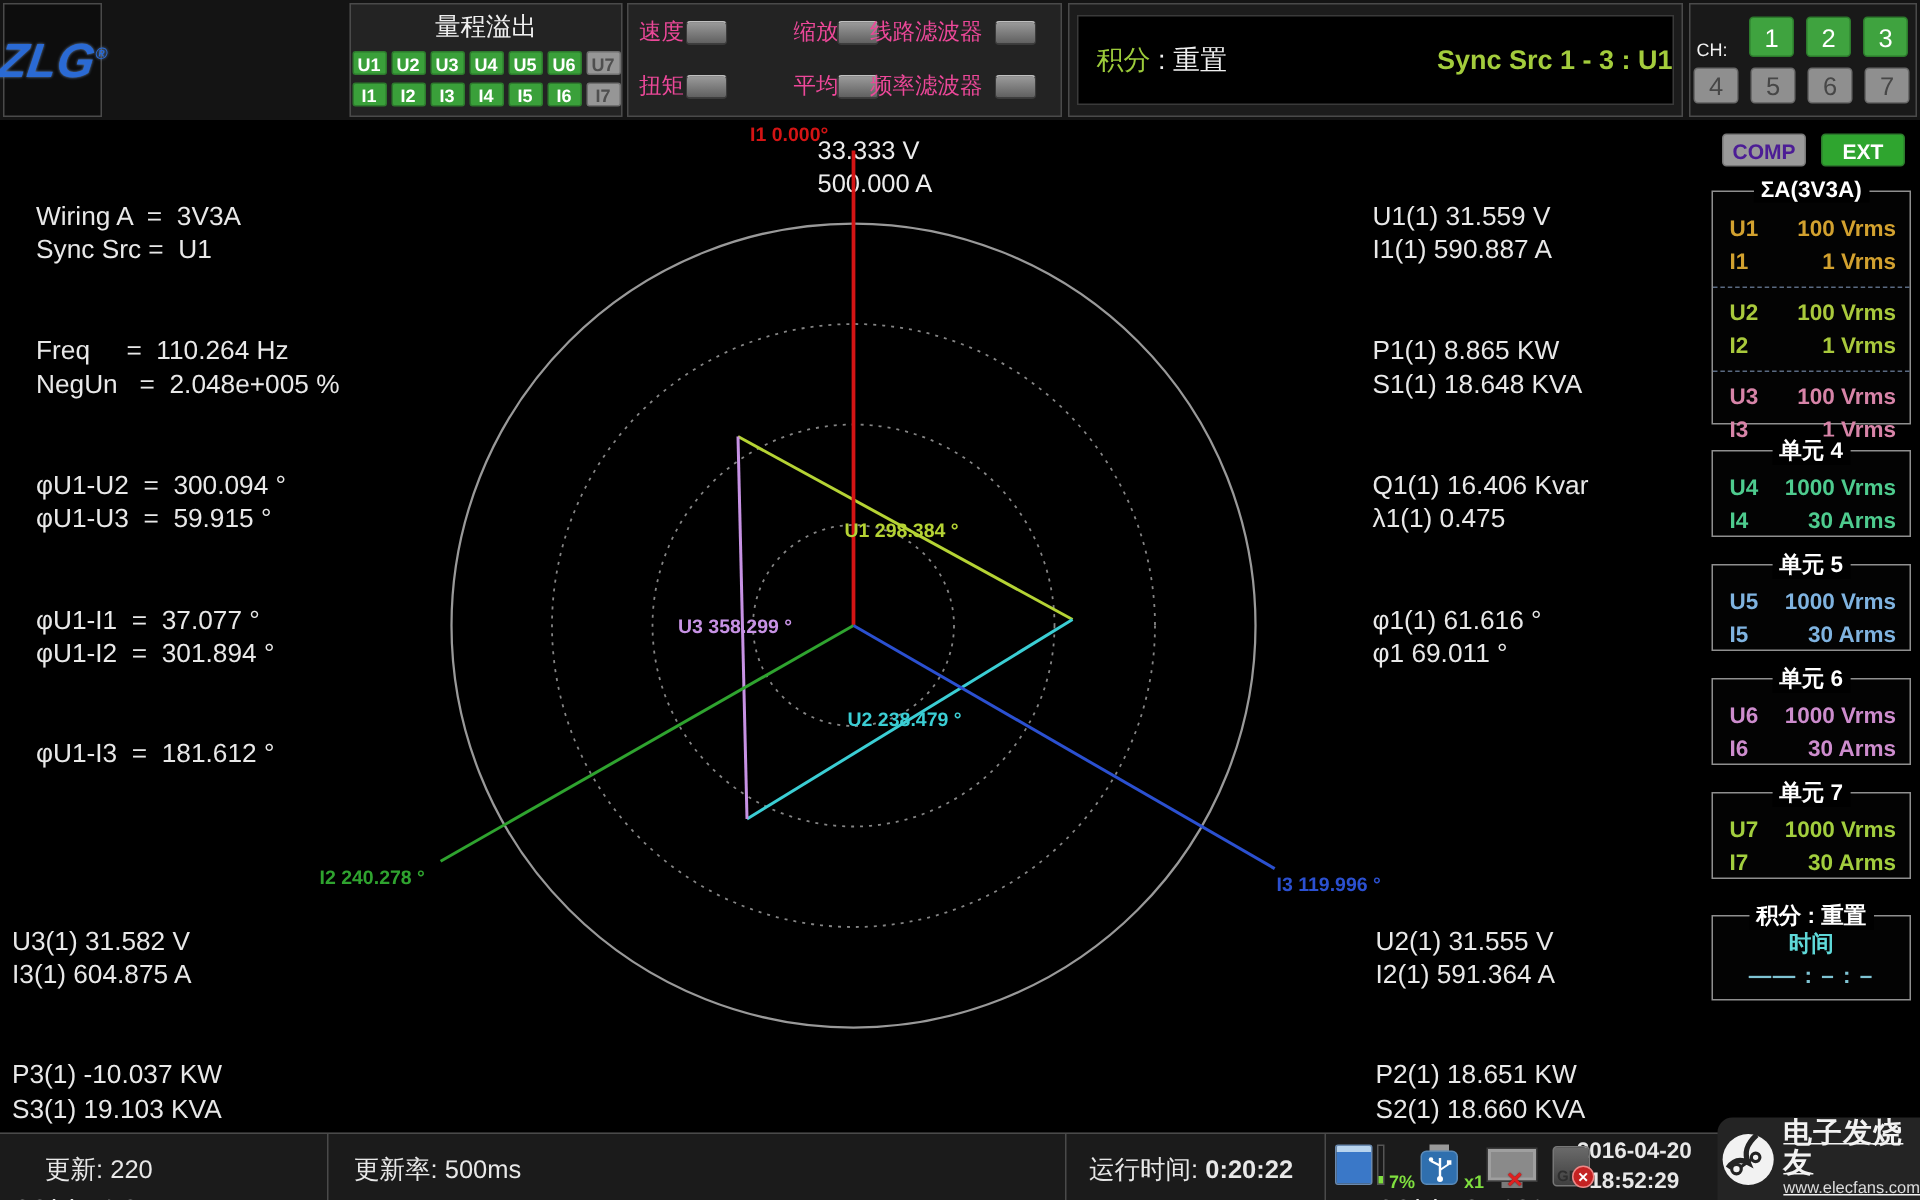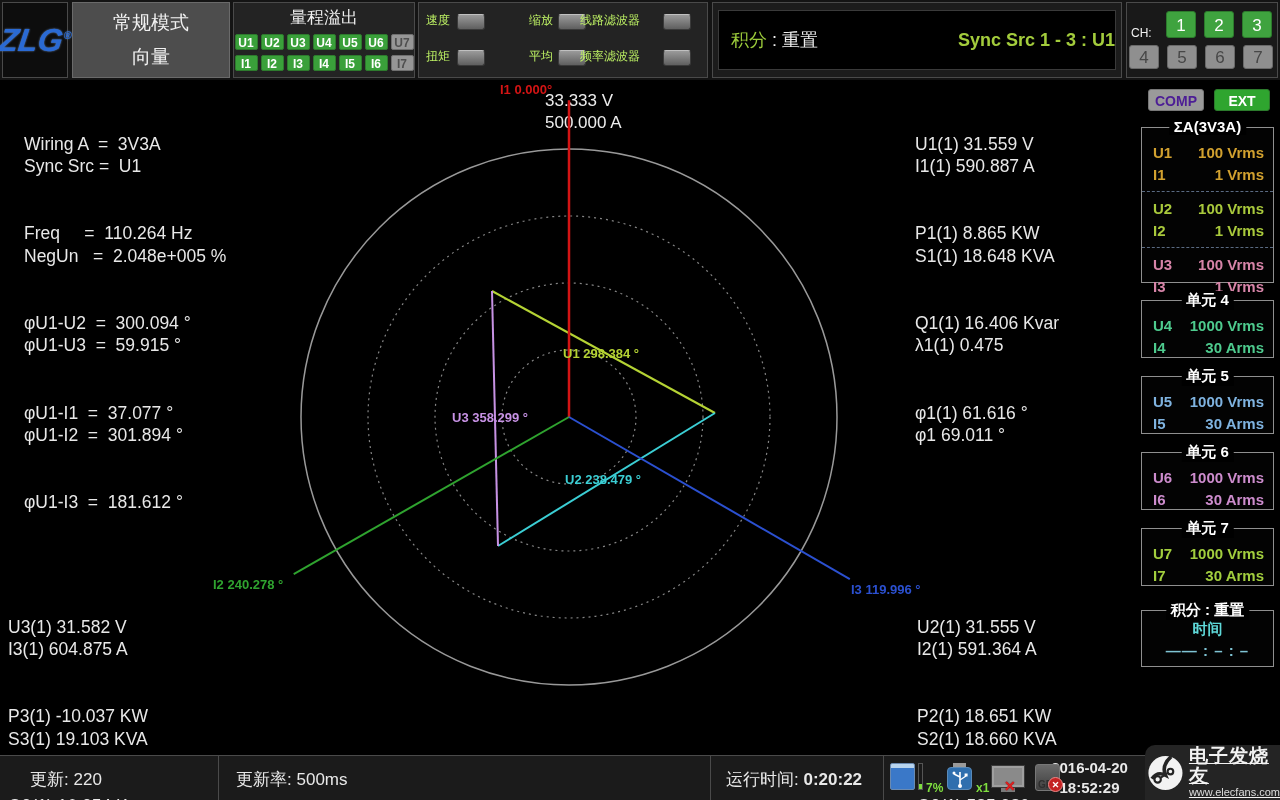--- a/index.html
+++ b/index.html
@@ -13,21 +13,21 @@
   .zlg{font-style:italic;font-weight:bold;font-size:32px;color:#2a6ad4;transform:skewX(-8deg);text-shadow:0 0 2px #6a8ab8;}
   .zlg sup{font-size:11px;font-style:normal;}
   .mode-sec{left:72px;width:158px;background:#4d4d4d;border-color:#6a6a6a;display:flex;flex-direction:column;align-items:center;justify-content:center;gap:8px;color:#f2f2f2;font-size:19px;}
   .ovf-sec{left:233px;width:182px;text-align:center;color:#f0f0f0;}
   .ovf-title{font-size:17px;margin-top:3px;}
   .ovf-row{display:flex;justify-content:center;gap:3px;margin-top:5px;}
   .badge{width:23px;height:16px;border-radius:2px;font-size:12px;font-weight:bold;line-height:16px;text-align:center;}
   .badge.on{background:#3aa03a;color:#fff;border:1px solid #2d7a2d;}
   .badge.off{background:#969696;color:#4f4f4f;border:1px solid #6f6f6f;}
   .tog-sec{left:418px;width:290px;}
-  .tog-label{position:absolute;color:#bef264;font-size:12px;text-align:center;}
+  .tog-label{position:absolute;color:#ec4899;font-size:15px;text-align:center;}
   .ind-btn{position:absolute;width:28px;height:16px;border-radius:3px;background:linear-gradient(#9a9a9a,#5f5f5f);border:1px solid #3a3a3a;border-top-color:#c0c0c0;}
   .sync-sec{left:712px;width:410px;background:#1c1c1c;}
   .black-box{position:absolute;left:5px;top:7px;width:398px;height:60px;background:#000;border:1px solid #3a3a3a;display:flex;align-items:center;}
   .integ{margin-left:12px;font-size:18px;color:#f0f0f0;white-space:pre;}
   .integ .g{color:#9ccb3b;}
   .syncsrc{position:absolute;left:0;right:0;text-align:right;color:#a3cc3c;font-size:18px;font-weight:bold;}
   .ch-sec{left:1126px;width:152px;background:#191919;}
   .ch-label{position:absolute;left:4px;top:23px;color:#f2f2f2;font-size:12px;}
   .chbtn{position:absolute;width:30px;text-align:center;border-radius:3px;font-size:17px;}
   .chbtn.on{height:27px;line-height:27px;top:8px;background:#3fa33f;border:1px solid #2c7a2c;color:#fff;}
@@ -87,24 +87,20 @@
 </head>
 <body>
 
 <div class="screen">
 
   <header>
     <div class="sec logo-sec">
       <span class="zlg"><span>ZLG</span><sup>®</sup></span>
     </div>
 
-    <div class="sec mode-sec">
-      <div>常规模式</div>
-      <div>向量</div>
-    </div>
 
     <div class="sec ovf-sec">
       <div class="ovf-title">量程溢出</div>
       <div class="ovf-row">
         <span class="badge on">U1</span>
         <span class="badge on">U2</span>
         <span class="badge on">U3</span>
         <span class="badge on">U4</span>
         <span class="badge on">U5</span>
         <span class="badge on">U6</span>

